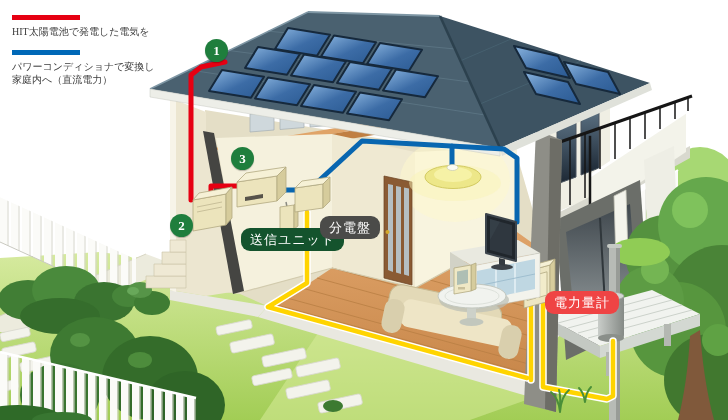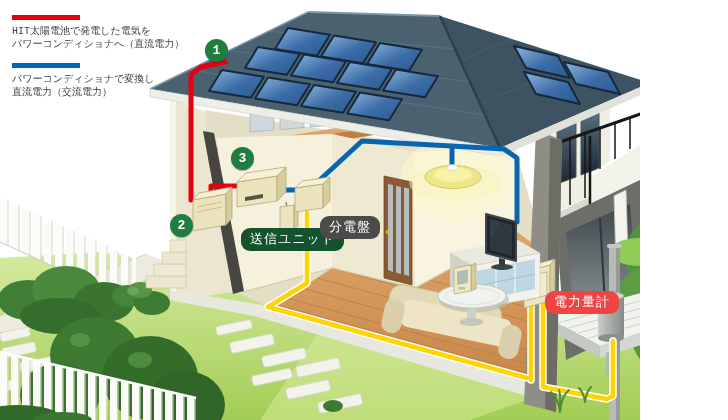--- a/index.html
+++ b/index.html
@@ -1,18 +1,18 @@
 <!DOCTYPE html>
 <html><head>
 <meta charset="utf-8">
 <style>
   html,body{margin:0;padding:0;background:#fff;}
   .stage{
-    position:relative;width:640px;height:420px;overflow:hidden;background:#fff;
-    font-family:Liberation Mono, monospace;
+    position:relative;width:728px;height:420px;overflow:hidden;background:#fff;
+    font-family:Liberation Serif, serif;
   }
   .stage svg{position:absolute;left:0;top:0;}
   
   .legend{position:absolute;left:12px;top:15px;width:200px;}
   .legend-item{margin-bottom:12px;}
   .legend-bar{width:68px;height:5px;margin-bottom:5px;}
   .legend-lines{font-size:10px;line-height:13px;color:#3c3c3c;font-weight:500;letter-spacing:0;}
   
   .step-circle{
     position:absolute;width:23px;height:23px;border-radius:50%;
@@ -354,28 +354,27 @@
   <ellipse cx="333" cy="406" rx="10" ry="6" fill="#3c7a31"></ellipse>
   <ellipse cx="18" cy="417" rx="42" ry="12" fill="#2f6a28"></ellipse>
   <ellipse cx="62" cy="420" rx="30" ry="8" fill="#387631"></ellipse>
 </svg>
 
 <div class="legend">
   <div class="legend-item">
     <div class="legend-bar" style="background: rgb(230, 0, 18);"></div>
     <div class="legend-lines">
       <div>HIT太陽電池で発電した電気を</div>
-      <div>パワーコンディショナへ（直流電力）</div>
     </div>
   </div>
   <div class="legend-item">
     <div class="legend-bar" style="background: rgb(0, 104, 183);"></div>
     <div class="legend-lines">
       <div>パワーコンディショナで変換し</div>
-      <div>直流電力（交流電力）</div>
+      <div>家庭内へ（直流電力）</div>
     </div>
   </div>
 </div>
 
 <div class="step-circle" style="left: 205px; top: 39px; background: rgb(31, 126, 61);">1</div>
 <div class="step-circle" style="left: 170px; top: 214px; background: rgb(31, 126, 61);">2</div>
 <div class="step-circle" style="left: 231px; top: 147px; background: rgb(31, 126, 61);">3</div>
 
 <div class="eq-badge" style="left: 241px; top: 228px; background: #14532d;">送信ユニット</div>
 <div class="eq-badge" style="left: 320px; top: 216px; background: rgb(75, 75, 73);">分電盤</div>

